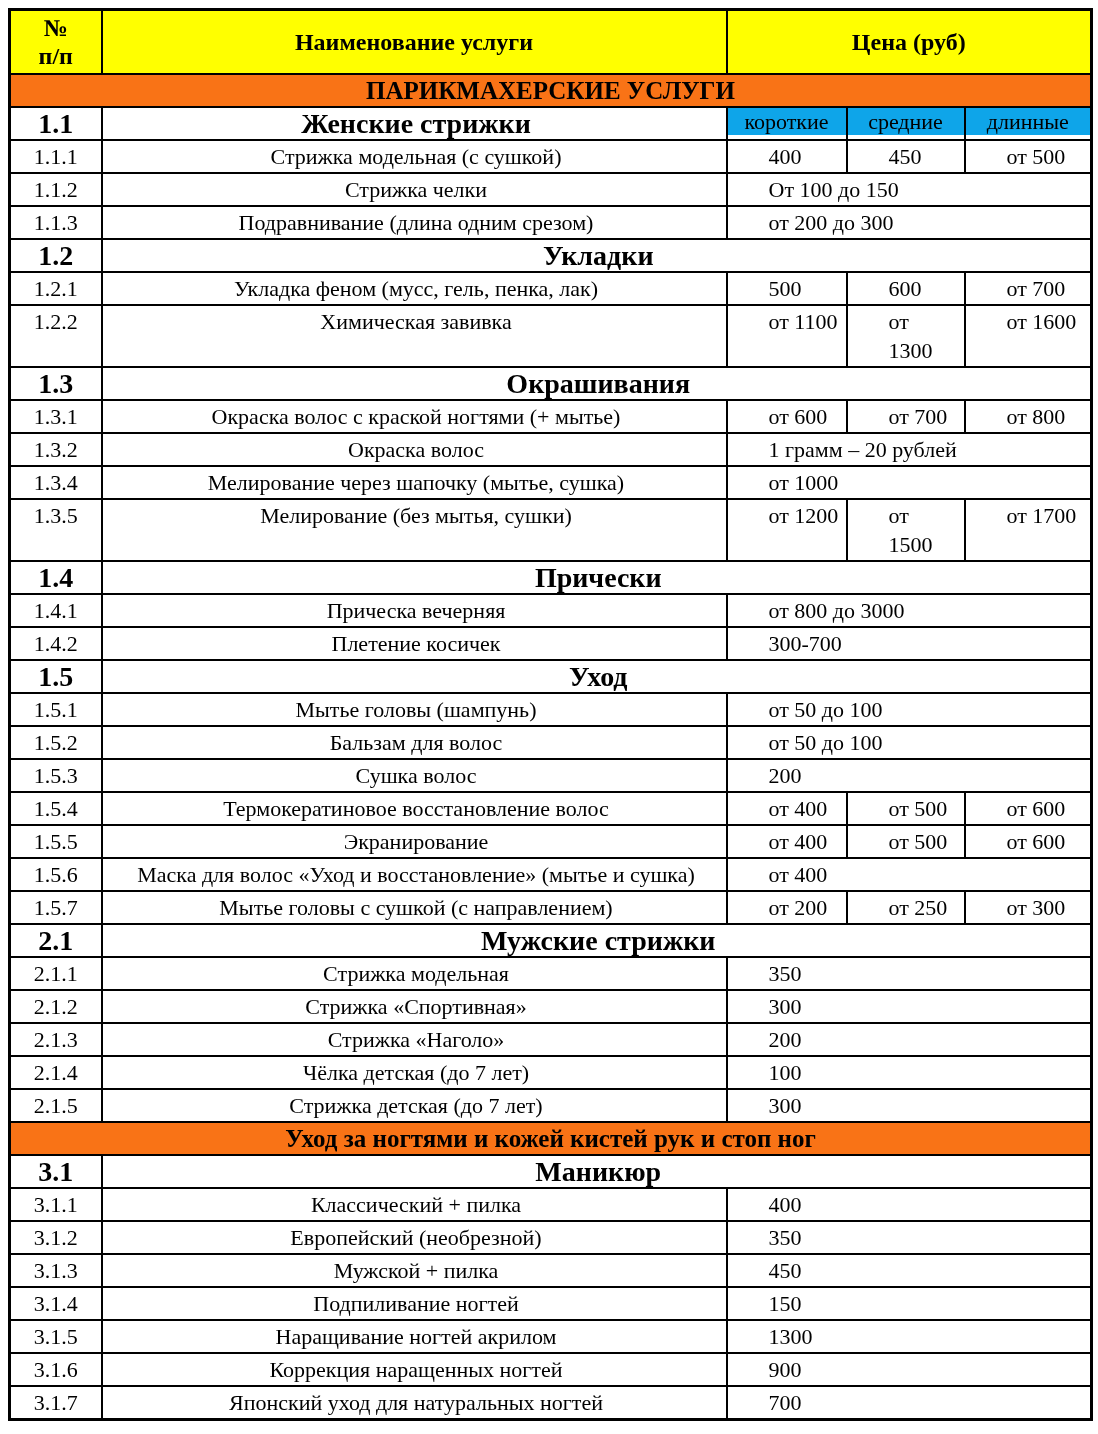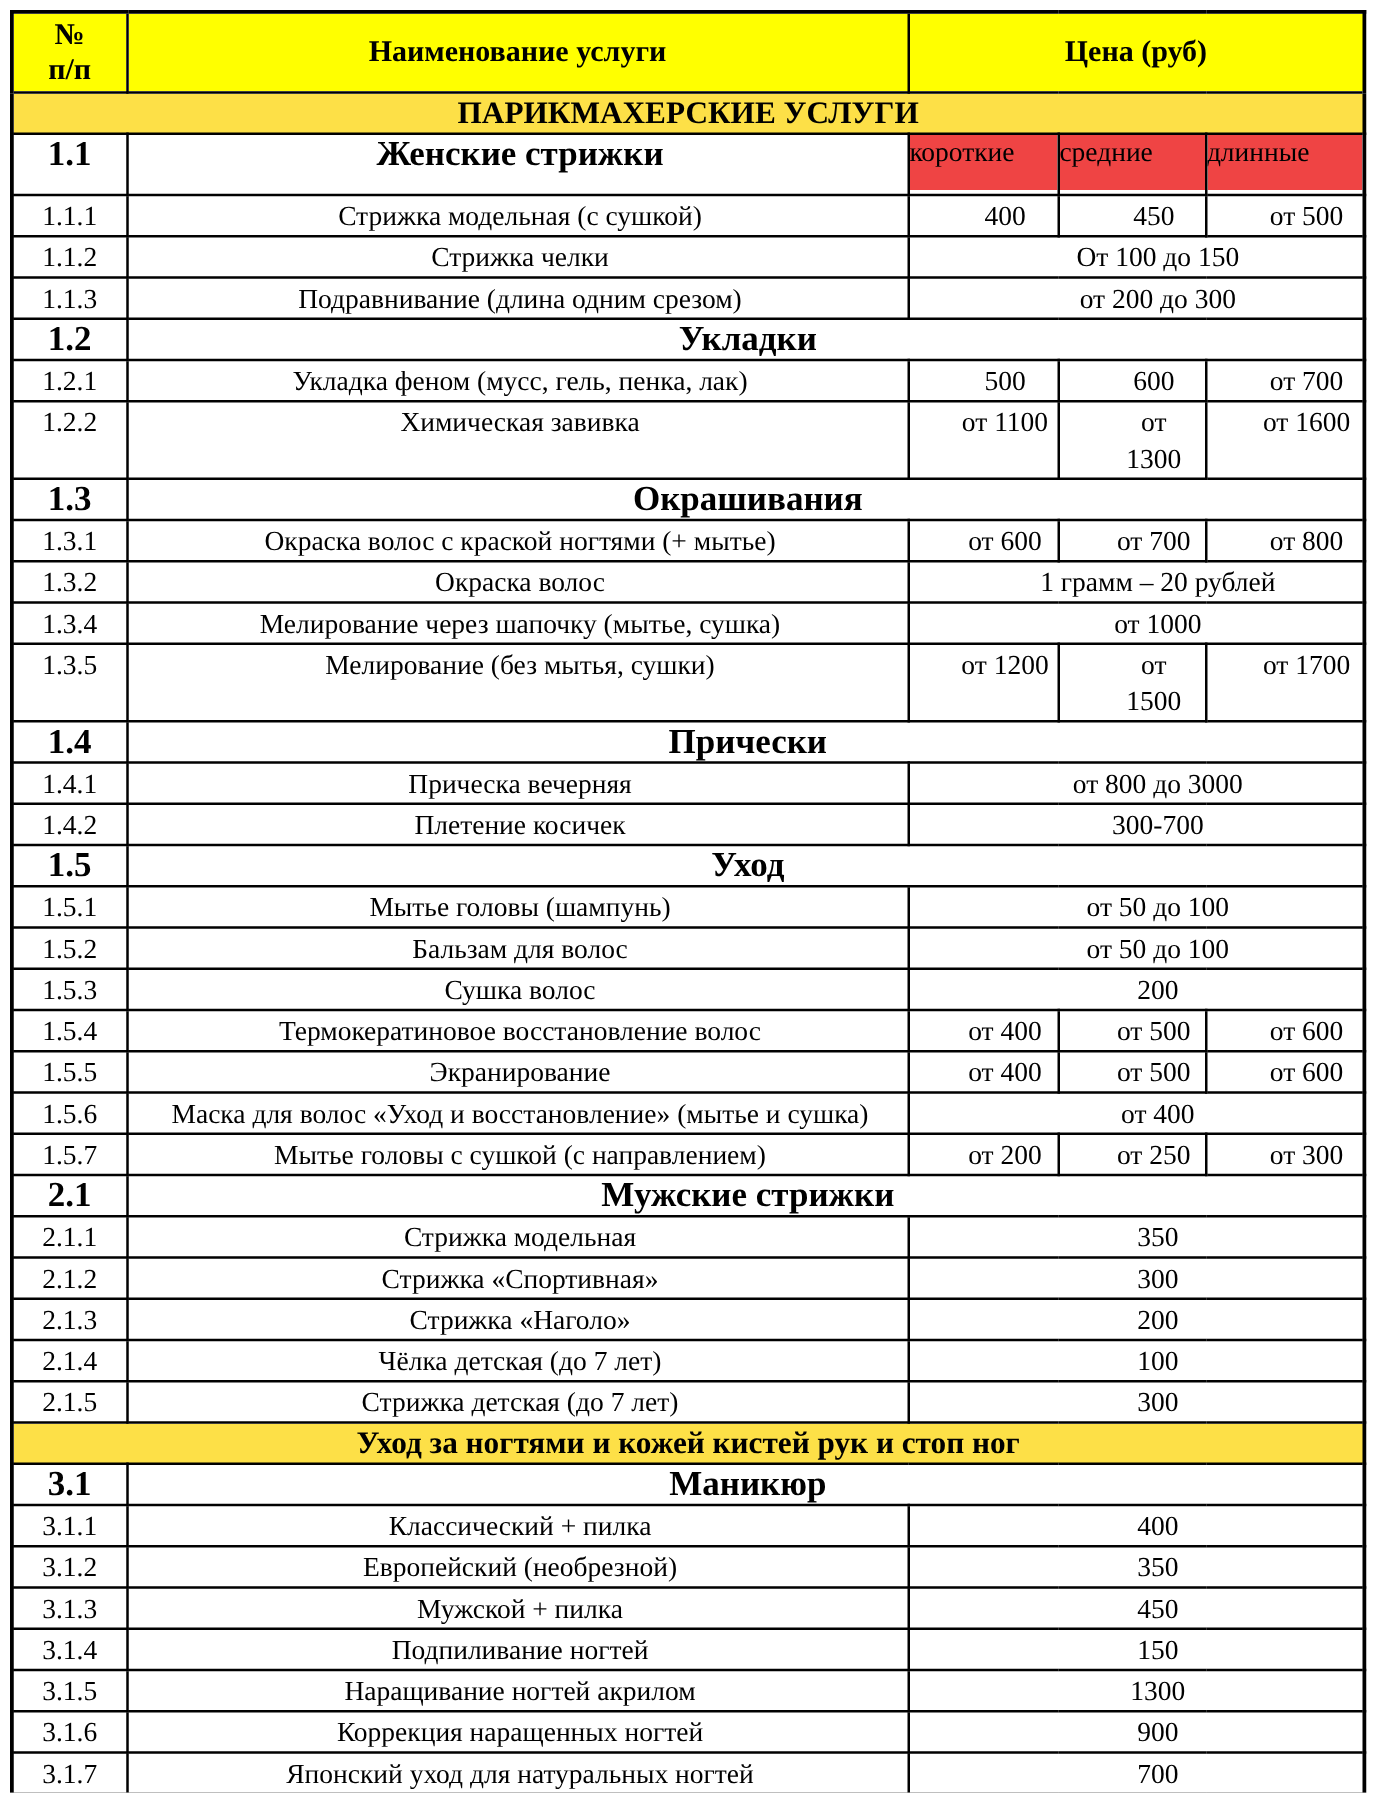--- a/index.html
+++ b/index.html
@@ -45,48 +45,48 @@
     height: 60px;
     text-align: center;
     vertical-align: middle;
     border-width: 3px 2px 2px 2px;
   }
   tr.header-row th:first-child { border-left-width: 3px; }
   tr.header-row th:last-child  { border-right-width: 3px; }
 
   
   tr.banner-row td {
-    background: #fde047;
+    background: #f97316;
     font-weight: bold;
     font-size: 25px;
     text-align: center;
     height: 29px;
     line-height: 29px;
     vertical-align: middle;
   }
 
   
   tr.body-row { height: 32px; }
   td.num-cell  { text-align: center; padding: 1px 2px; }
   td.name-cell { text-align: center; padding-left: 10px; }
-  td.price-cell { text-align: center; padding-left: 41px; }
+  td.price-cell { text-align: left; padding-left: 41px; }
 
   tr.group-row td.num-cell,
   tr.group-row td.name-cell {
     font-weight: bold;
     font-size: 28px;
   }
 
   
   td.label-cell { padding: 0; vertical-align: top; }
   td.label-cell .hl {
-    background: #ef4444;
-    height: 44px;
+    background: #0ea5e9;
+    height: 27px;
     line-height: 27px;
-    text-align: left;
+    text-align: center;
     font-size: 22px;
     margin-bottom: 3px;
   }
 
   
   table.price-table { border: 3px solid #000; }
 </style>
 </head>
 <body>
 

